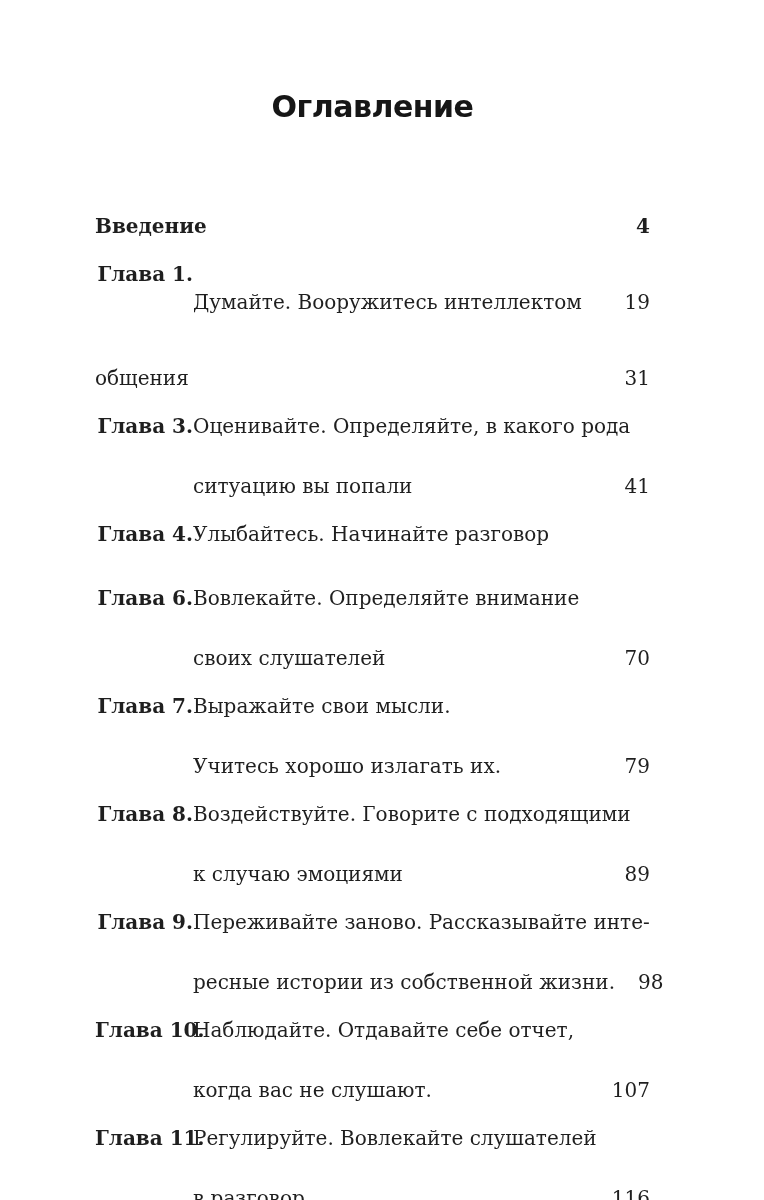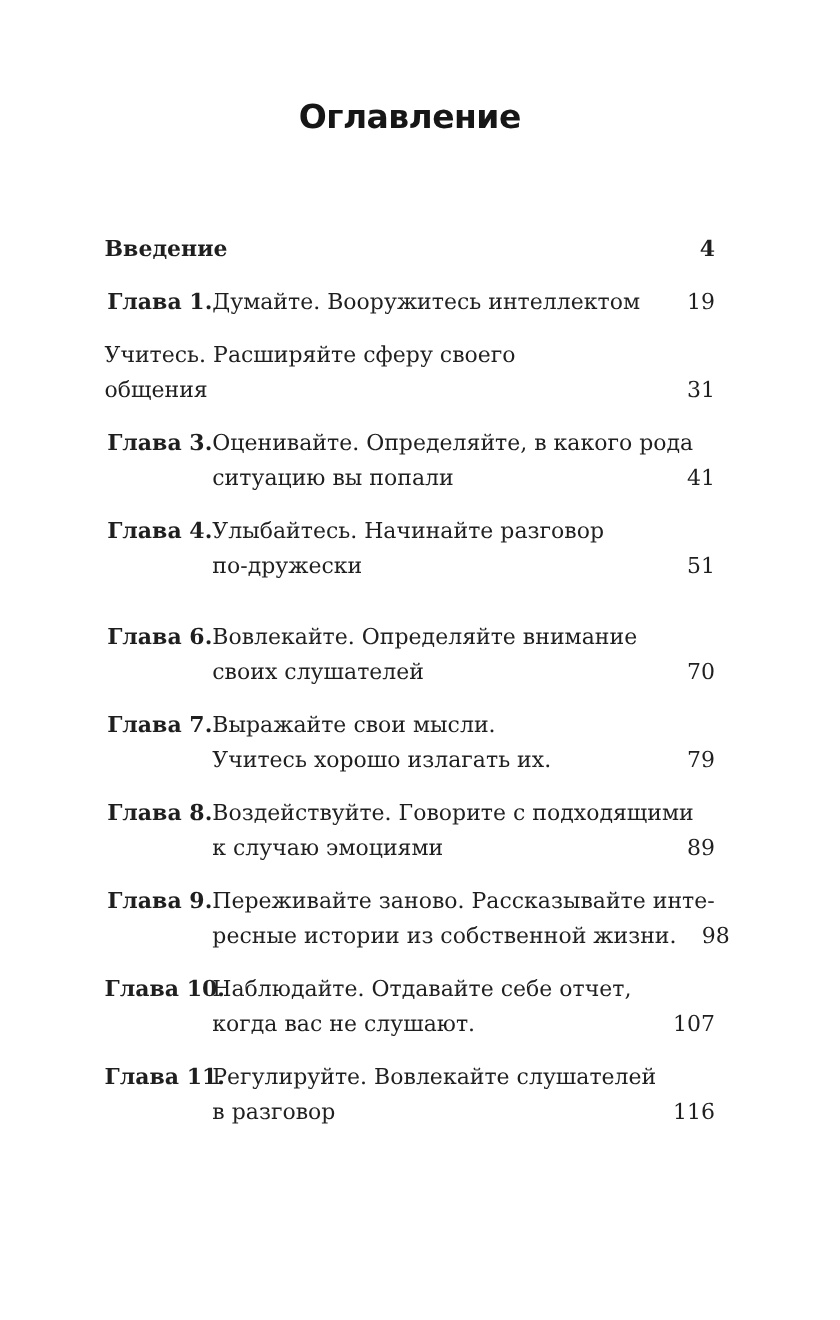--- a/index.html
+++ b/index.html
@@ -53,20 +53,21 @@
     text-align: right;
   }
   .toc-body {
     flex: 1 1 auto;
     min-width: 0;
   }
   .toc-line { white-space: nowrap; }
   .toc-lastline {
     display: flex;
     align-items: flex-start;
+    margin-top: 28px;
   }
   .toc-text { white-space: nowrap; }
   .toc-leader {
     flex: 1 1 auto;
     min-width: 12px;
     margin: 0 3px 0 8px;
     background-image: radial-gradient(circle at 2px 2px, var(--ink) 1.8px, transparent 2.3px);
     background-size: 13px 4.6px;
     background-repeat: repeat-x;
     background-position: left bottom 6px;
@@ -95,21 +96,20 @@
       <div class="toc-line toc-lastline">
         <span class="toc-text">Думайте. Вооружитесь интеллектом</span>
         <span class="toc-leader"></span>
         <span class="toc-page">19</span>
       </div>
     </div>
   </div>
 
   <div class="toc-entry">
     <div class="toc-body">
-      <div class="toc-line toc-line1">Учитесь. Расширяйте сферу своего</div>
       <div class="toc-line toc-lastline">
         <span class="toc-text">общения</span>
         <span class="toc-leader"></span>
         <span class="toc-page">31</span>
       </div>
     </div>
   </div>
 
   <div class="toc-entry">
     <div class="toc-label">Глава 3.</div>
@@ -120,25 +120,20 @@
         <span class="toc-leader"></span>
         <span class="toc-page">41</span>
       </div>
     </div>
   </div>
 
   <div class="toc-entry">
     <div class="toc-label">Глава 4.</div>
     <div class="toc-body">
       <div class="toc-line toc-line1">Улыбайтесь. Начинайте разговор</div>
-      <div class="toc-line toc-lastline">
-        <span class="toc-text">по-дружески</span>
-        <span class="toc-leader"></span>
-        <span class="toc-page">51</span>
-      </div>
     </div>
   </div>
 
   <div class="toc-entry">
   </div>
 
   <div class="toc-entry">
     <div class="toc-label">Глава 6.</div>
     <div class="toc-body">
       <div class="toc-line toc-line1">Вовлекайте. Определяйте внимание</div>

